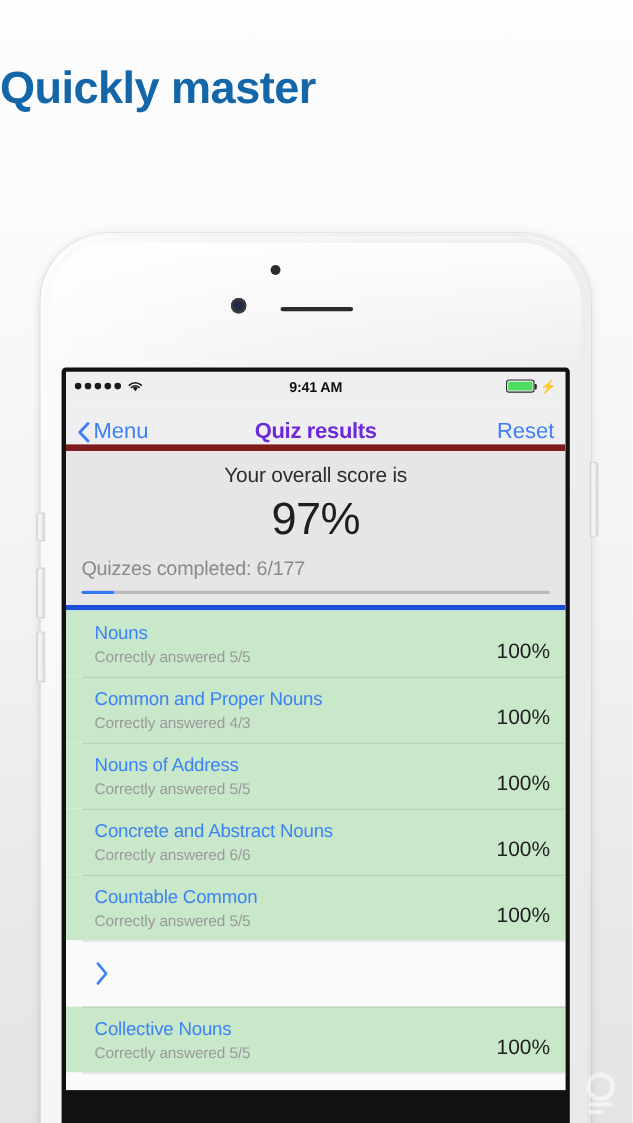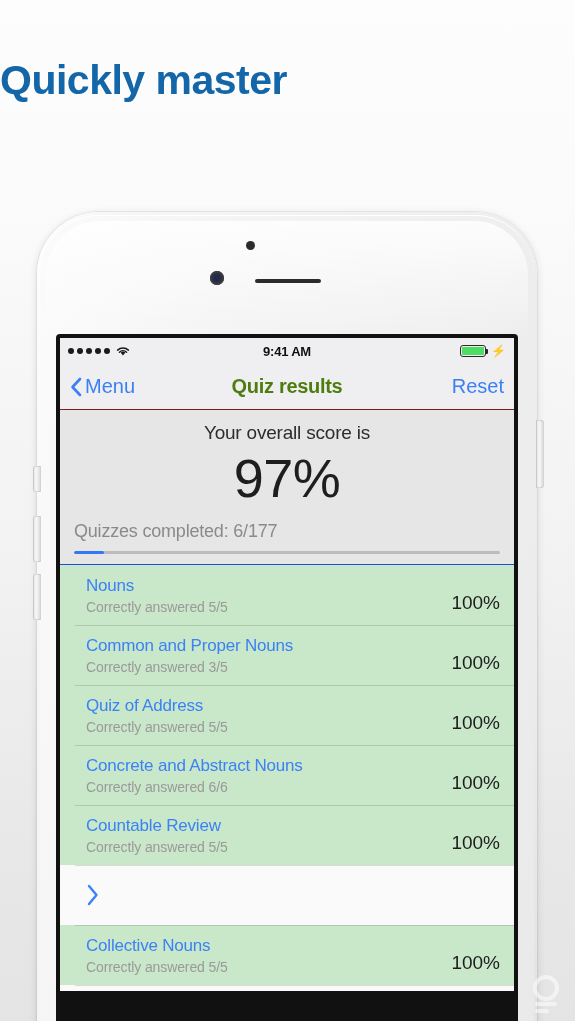--- a/index.html
+++ b/index.html
@@ -164,70 +164,70 @@
     position: absolute; right: -3px; top: 3px;
     width: 2px; height: 5px;
     background: #2a2a2a; border-radius: 0 1px 1px 0;
   }
   .bolt { font-size: 12px; color: #141414; line-height: 1; margin-left: 3px; }
 
   
   .navbar {
     height: 46px;
     background: #efeff1;
-    border-bottom: 1px solid #7f1d1d;
+    border-bottom: 6px solid #7f1d1d;
     display: flex;
-    align-items: center;
+    align-items: flex-end;
     position: relative;
     padding: 0 10px;
     box-sizing: border-box;
   }
   .nav-back {
     display: flex;
     align-items: center;
     color: #3b7ff5;
     font-size: 20px;
     gap: 3px;
     cursor: pointer;
   }
   .nav-back .chev { display: block; }
   .nav-title {
     position: absolute;
     left: 0; right: 0;
     text-align: center;
     font-size: 20px;
     font-weight: bold;
-    color: #4d7c0f;
+    color: #6d28d9;
     letter-spacing: -0.3px;
     pointer-events: none;
   }
   .nav-reset {
     margin-left: auto;
     color: #3b7ff5;
     font-size: 20px;
     cursor: pointer;
     position: relative;
     z-index: 2;
   }
 
   
   .score-header {
     background: #e6e6e6;
-    border-bottom: 1px solid #1d4ed8;
+    border-bottom: 5px solid #1d4ed8;
     padding: 12px 0 10px 0;
   }
   .score-label {
     text-align: center;
     font-size: 19px;
     color: #2d2d2d;
     letter-spacing: -0.2px;
   }
   .score-value {
     text-align: center;
-    font-size: 54px;
+    font-size: 41px;
     color: #1e1e1e;
     letter-spacing: -0.5px;
     margin-top: 6px;
     line-height: 1.05;
   }
   .quiz-count {
     margin-top: 14px;
     padding-left: 14px;
     font-size: 18px;
     color: #8a8a8a;
@@ -376,41 +376,41 @@
         <div class="row done">
           <div class="row-text">
             <div class="row-title">Nouns</div>
             <div class="row-sub">Correctly answered 5/5</div>
           </div>
           <div class="row-score">100%</div>
         </div>
         <div class="row done">
           <div class="row-text">
             <div class="row-title">Common and Proper Nouns</div>
-            <div class="row-sub">Correctly answered 3/5</div>
-          </div>
-          <div class="row-score">100%</div>
-        </div>
-        <div class="row done">
-          <div class="row-text">
-            <div class="row-title">Quiz of Address</div>
+            <div class="row-sub">Correctly answered 4/3</div>
+          </div>
+          <div class="row-score">100%</div>
+        </div>
+        <div class="row done">
+          <div class="row-text">
+            <div class="row-title">Nouns of Address</div>
             <div class="row-sub">Correctly answered 5/5</div>
           </div>
           <div class="row-score">100%</div>
         </div>
         <div class="row done">
           <div class="row-text">
             <div class="row-title">Concrete and Abstract Nouns</div>
             <div class="row-sub">Correctly answered 6/6</div>
           </div>
           <div class="row-score">100%</div>
         </div>
         <div class="row done">
           <div class="row-text">
-            <div class="row-title">Countable Review</div>
+            <div class="row-title">Countable Common</div>
             <div class="row-sub">Correctly answered 5/5</div>
           </div>
           <div class="row-score">100%</div>
         </div>
         <div class="row todo">
           <div class="row-chevron">
             <svg width="13" height="22" viewBox="0 0 13 22">
               <path d="M3 2 L10.5 11 L3 20" stroke="#3b82f6" stroke-width="2.4" fill="none" stroke-linecap="round" stroke-linejoin="round"></path>
             </svg>
           </div>

